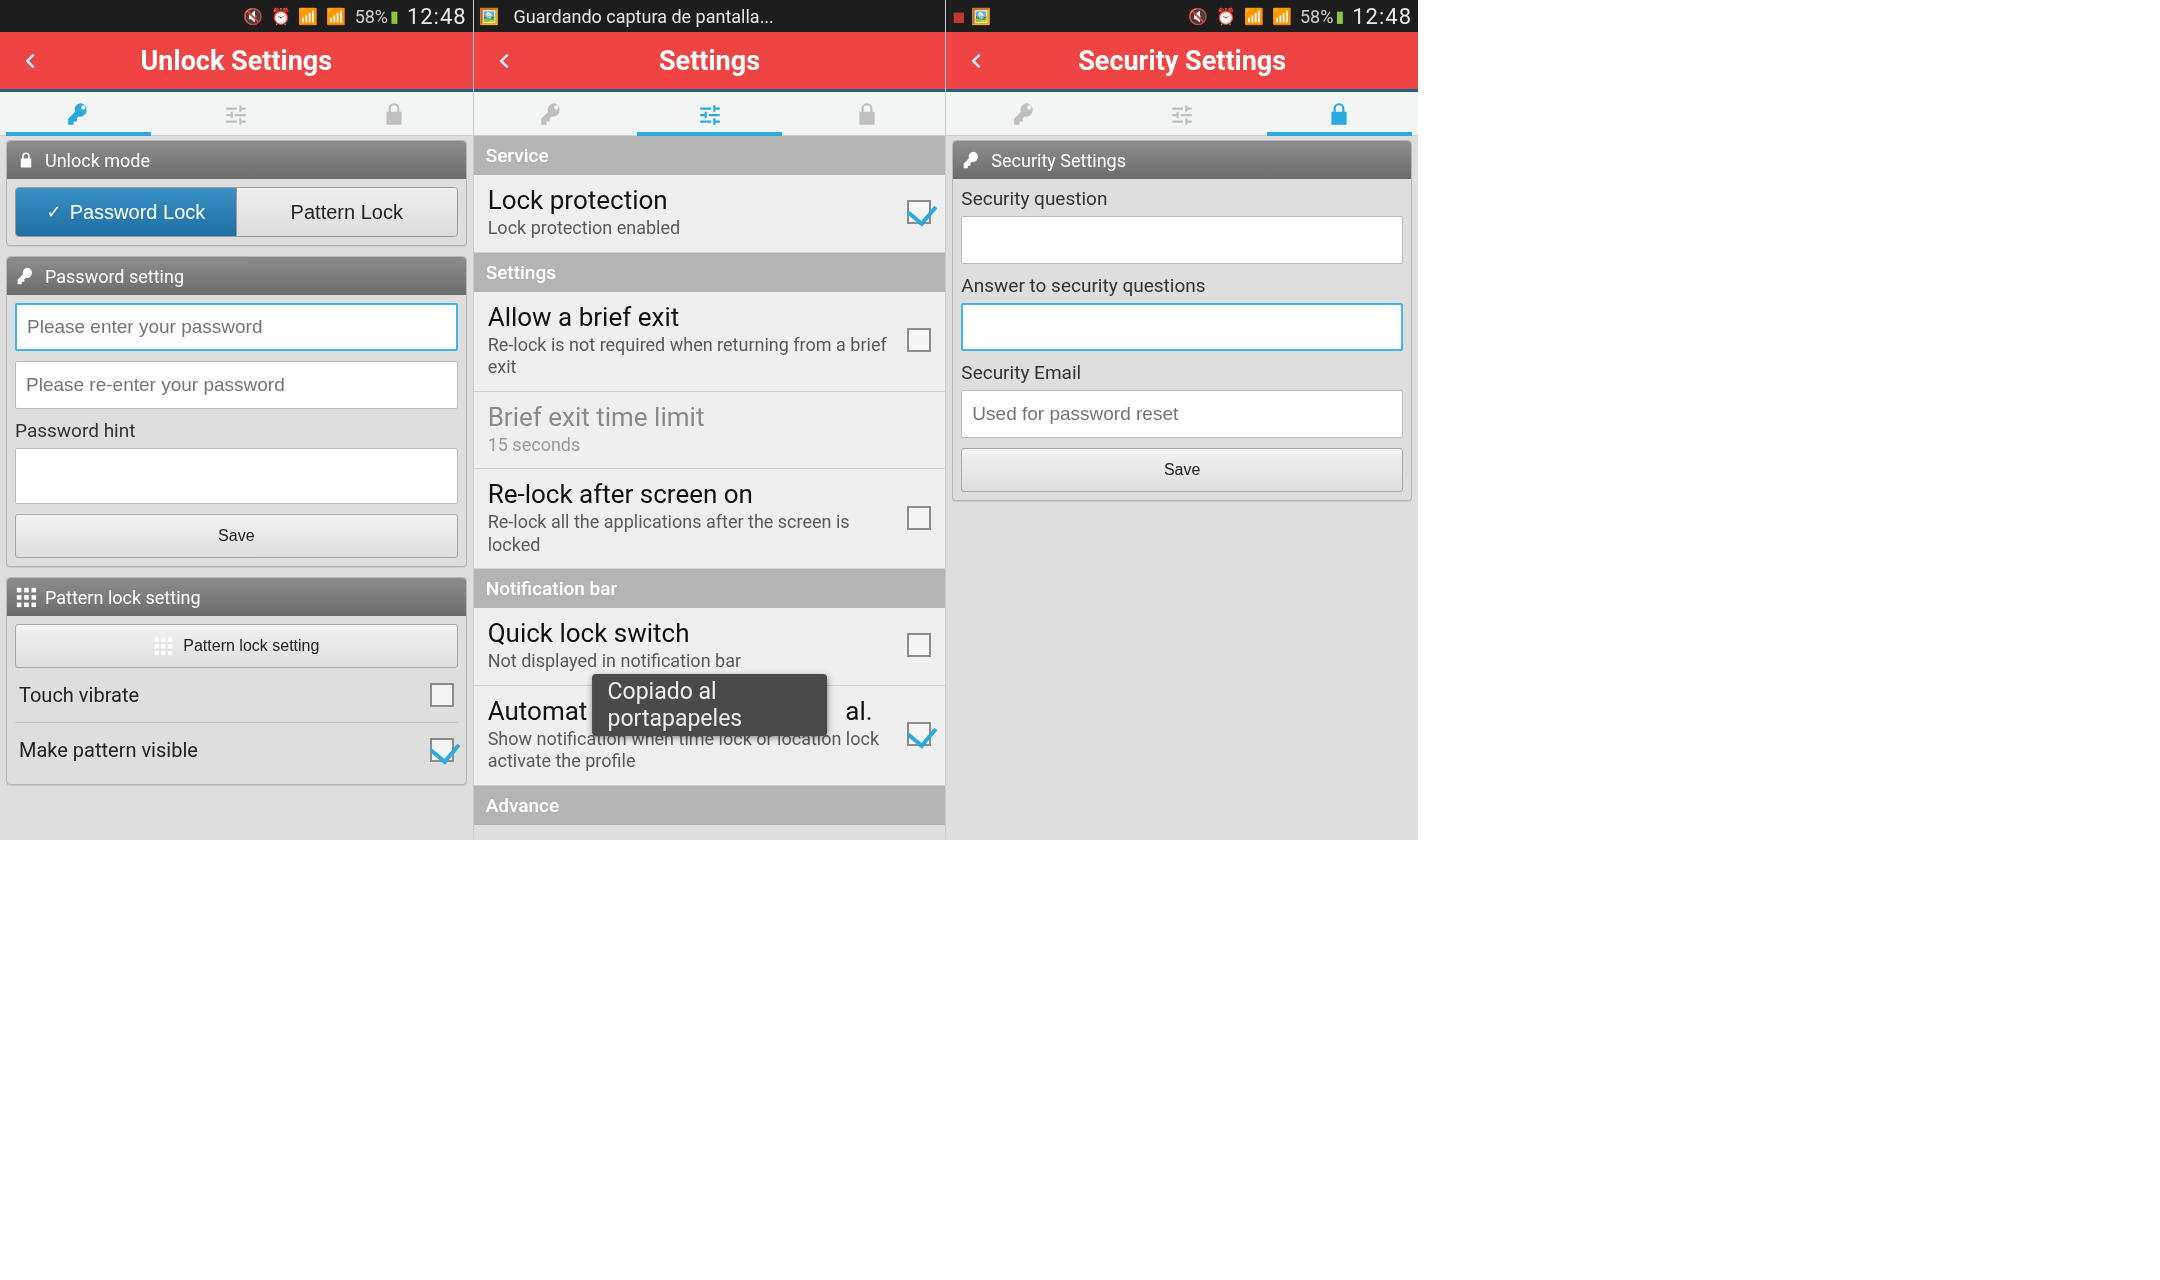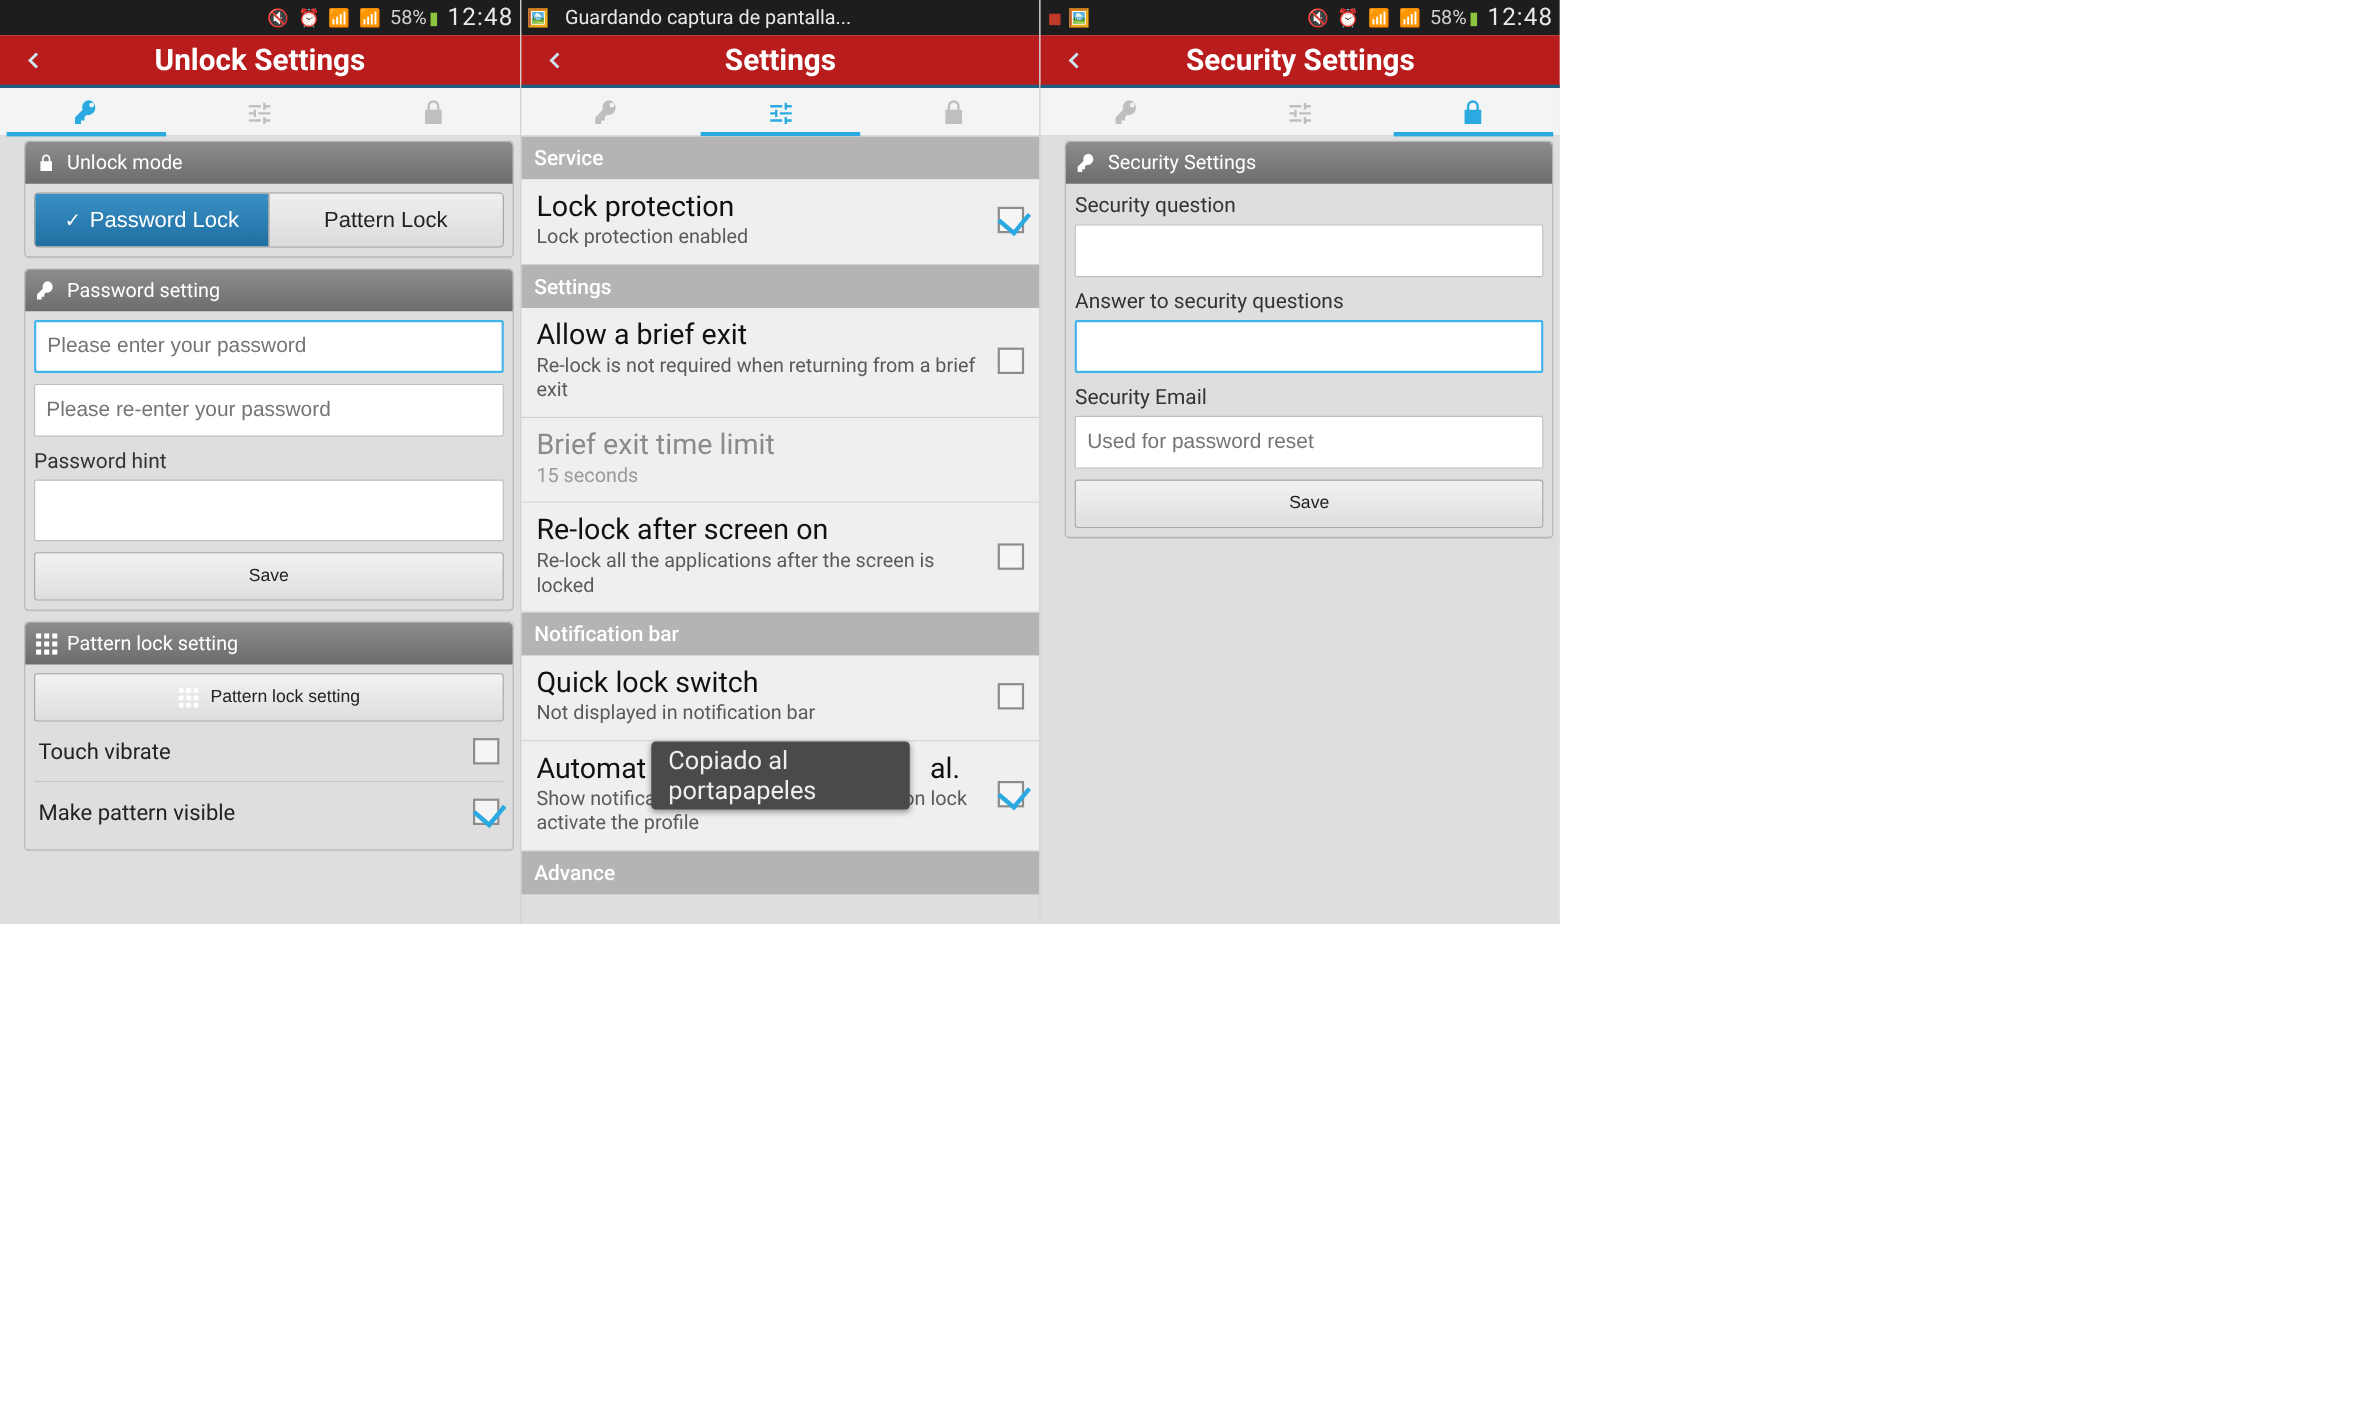--- a/index.html
+++ b/index.html
@@ -22,21 +22,21 @@
   }
   .statusbar .left-icons { display: flex; align-items: center; gap: 6px; }
   .statusbar .spacer { flex: 1; }
   .statusbar .sb-icon { font-size: 16px; color: #bdbdbd; }
   .statusbar .battery { display:inline-flex; align-items:center; gap:2px; }
   .statusbar .clock { color: #e8e8e8; font-size: 22px; letter-spacing: 1px; }
   .statusbar .shot-text { color:#e8e8e8; font-size:18px; margin-left:6px; }
 
   
   .header {
-    height: 48px; background: #b91c1c;
+    height: 60px; background: #ef4444;
     display: flex; align-items: center; color: #fff;
     border-bottom: 3px solid #1f5f82;
     position: relative;
   }
   .header .back {
     width: 60px; height: 100%; display:flex; align-items:center; justify-content:center;
     font-size: 32px; color:#cce4f0;
   }
   .header .title { flex:1; text-align:center; font-size:27px; font-weight:700; margin-left:-60px; }
 
@@ -45,21 +45,21 @@
     height: 44px; background: #f3f4f4; display:flex; border-bottom: 1px solid #cfcfcf;
   }
   .tab { flex:1; display:flex; align-items:center; justify-content:center; position:relative; }
   .tab svg { width:26px; height:26px; fill:#bfbfbf; }
   .tab.active svg { fill:#2aaae1; }
   .tab.active::after {
     content:""; position:absolute; left:4%; right:4%; bottom:-1px; height:4px; background:#2aaae1;
   }
 
   
-  .content { flex:1; overflow:hidden; background:#dedede; padding:4px 6px 0 22px; }
+  .content { flex:1; overflow:hidden; background:#dedede; padding:4px 6px 0 6px; }
   .content.nopad { padding:0; }
 
   
   .panel {
     border:1px solid #b6b6b6; border-radius:4px; background:#dedede; margin-bottom:10px;
     box-shadow: 0 1px 0 rgba(0,0,0,.08);
   }
   .panel-hd {
     height:38px; background: linear-gradient(#8d8d8d,#6c6c6c);
     color:#fff; display:flex; align-items:center; gap:8px; padding:0 8px;

